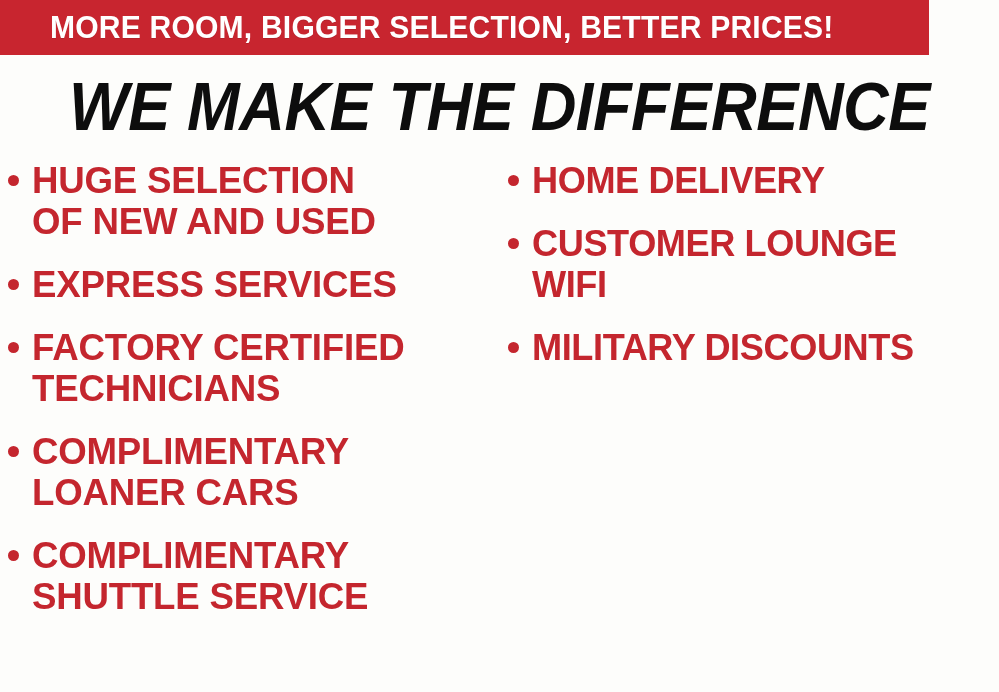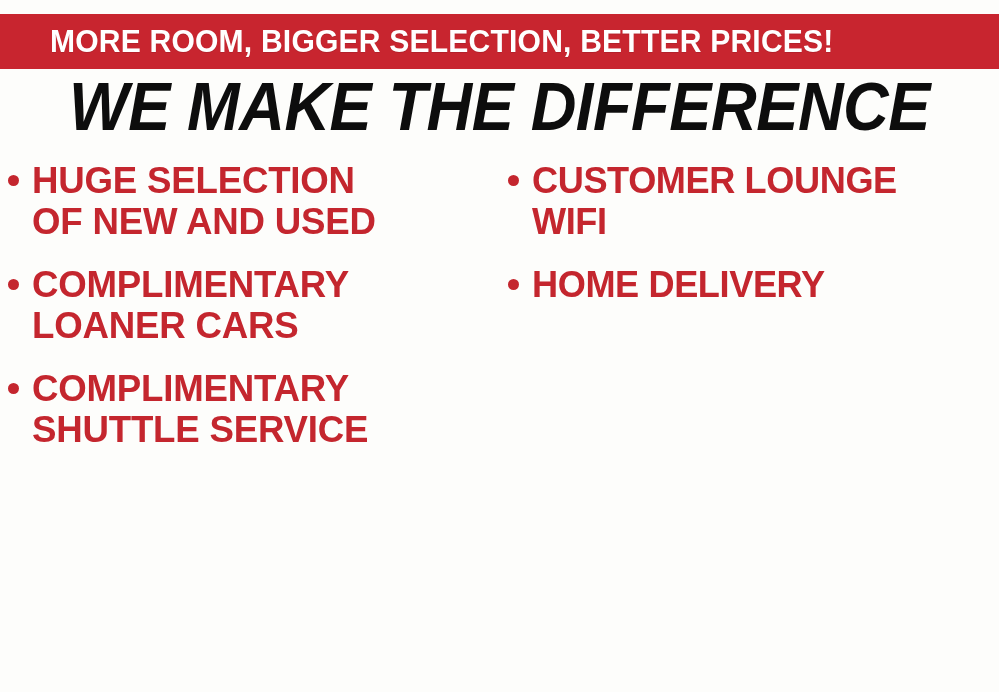--- a/index.html
+++ b/index.html
@@ -14,22 +14,22 @@
     height: 692px;
     background: #fdfdfb;
     overflow: hidden;
     font-family: "Liberation Sans", "DejaVu Sans", sans-serif;
   }
 
   
   .banner {
     position: absolute;
     left: 0;
-    top: 14px;
-    width: 999px;
+    top: 0;
+    width: 929px;
     height: 55px;
     background: #c8252f;
     box-sizing: border-box;
   }
 
   .banner-text {
     position: absolute;
     left: 50px;
     top: 8px;
     width: 910px;
@@ -132,50 +132,63 @@
   <div class="columns">
 
     <div class="col col-left">
 
       <div class="bullet-item">
         <span class="bullet-dot"></span>
         <span class="bullet-label">HUGE SELECTION
 OF NEW AND USED</span>
       </div>
 
+      <div class="bullet-item">
+        <span class="bullet-dot"></span>
+        <span class="bullet-label">EXPRESS SERVICES</span>
+      </div>
 
+      <div class="bullet-item">
+        <span class="bullet-dot"></span>
+        <span class="bullet-label">FACTORY CERTIFIED
+TECHNICIANS</span>
+      </div>
 
       <div class="bullet-item">
         <span class="bullet-dot"></span>
         <span class="bullet-label">COMPLIMENTARY
 LOANER CARS</span>
       </div>
 
       <div class="bullet-item">
         <span class="bullet-dot"></span>
         <span class="bullet-label">COMPLIMENTARY
 SHUTTLE SERVICE</span>
       </div>
 
     </div>
 
     <div class="col col-right">
 
 
       <div class="bullet-item">
         <span class="bullet-dot"></span>
+        <span class="bullet-label">HOME DELIVERY</span>
+      </div>
+
+      <div class="bullet-item">
+        <span class="bullet-dot"></span>
         <span class="bullet-label">CUSTOMER LOUNGE
 WIFI</span>
       </div>
 
       <div class="bullet-item">
         <span class="bullet-dot"></span>
-        <span class="bullet-label">HOME DELIVERY</span>
+        <span class="bullet-label">MILITARY DISCOUNTS</span>
       </div>
-
 
 
 
     </div>
 
   </div>
 
 </div>
 
 </body></html>

